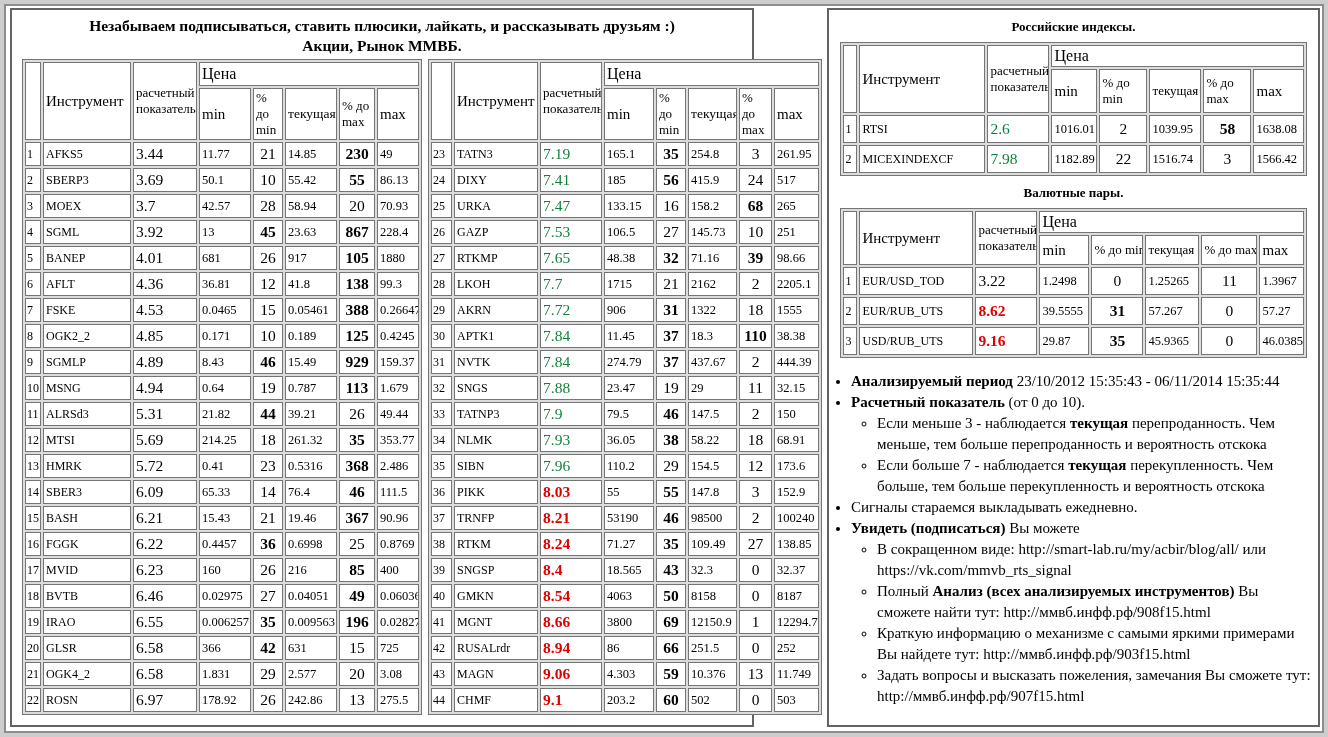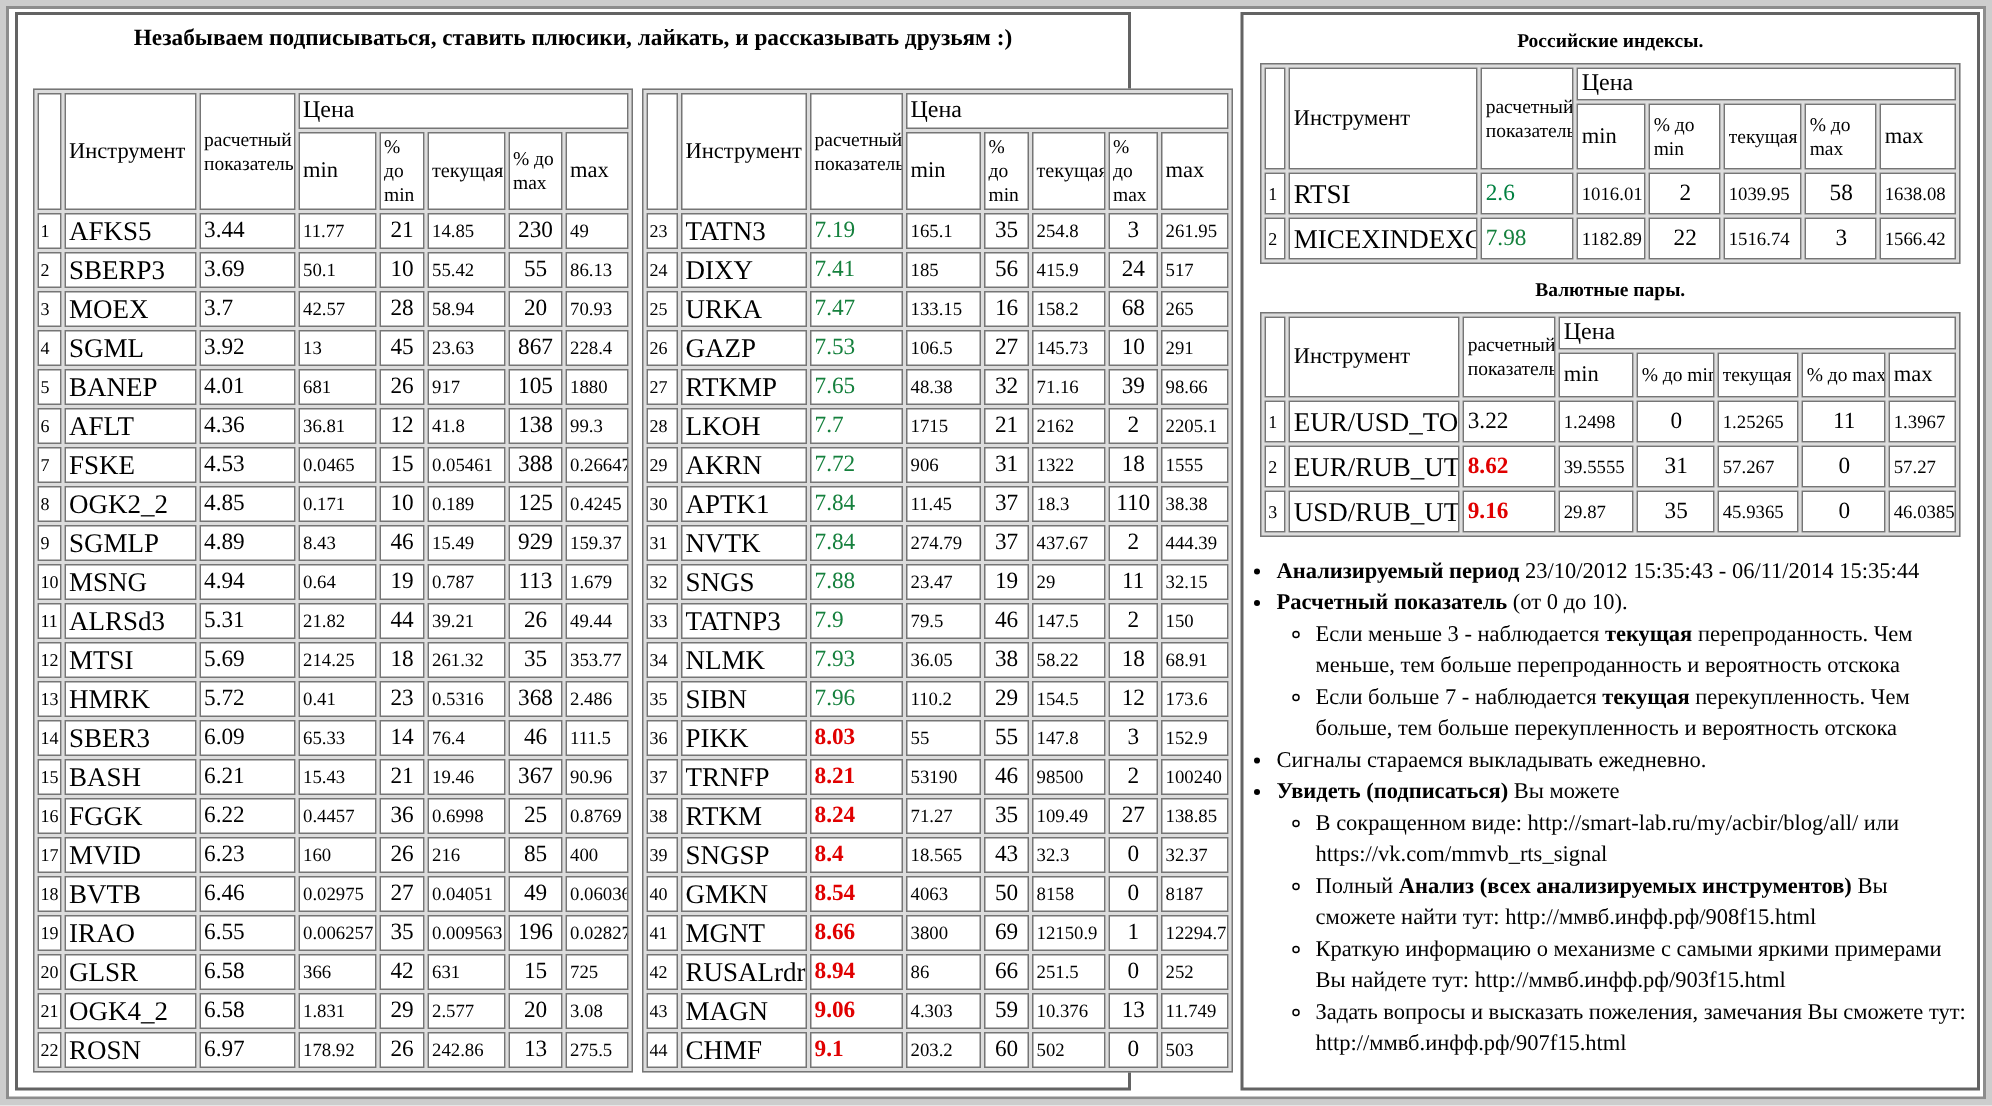--- a/index.html
+++ b/index.html
@@ -40,25 +40,25 @@
   }
   .grid th{font-weight:normal;text-align:left;overflow:hidden;}
   .grid td{white-space:nowrap;overflow:hidden;}
 
   .h-price{font-size:16px;text-align:center;}
   .h-main{font-size:15px;}
   .h-mid{font-size:13.5px;}
   .h-small{font-size:13px;line-height:1.25;}
 
   td.c-num{font-size:12px;text-align:left;padding:0 1px;}
-  td.c-name{font-size:18px;}
+  td.c-name{font-size:12px;}
   td.c-ind{font-size:15.5px;}
   td.c-sm{font-size:12.5px;}
   td.c-pct{font-size:15.5px;text-align:center;}
-  .b{font-weight:normal;}
+  .b{font-weight:bold;}
   .ind-low{color:#008040;}
   .ind-high{color:#15803d;}
   .ind-vhigh{color:#e00000;font-weight:bold;}
 
   
   #tbl-a{position:absolute;left:10px;top:49px;width:398px;}
   #tbl-b{position:absolute;left:416px;top:49px;width:392px;}
   #tbl-a td,#tbl-b td{height:24px;}
   #tbl-a .h-row2 th,#tbl-b .h-row2 th{height:52px;}
   #tbl-a .h-row1 th,#tbl-b .h-row1 th{height:24px;}
@@ -78,20 +78,21 @@
     font-size:15px;line-height:21px;list-style:disc;
   }
   .notes ul{list-style:circle;padding-left:26px;margin:0;}
   .notes li{margin:0;}
 </style>
 </head>
 <body>
 
 <div class="panel" id="left-panel">
   <div class="main-title">Незабываем подписываться, ставить плюсики, лайкать, и рассказывать друзьям :)</div>
+  <div class="main-title" style="margin-top:0;">Акции, Рынок ММВБ.</div>
 
   <table class="grid" id="tbl-a">
     <colgroup>
       <col style="width:16px">
         <col style="width:88px">
         <col style="width:64px">
         <col style="width:52px">
       <col style="width:30px">
         <col style="width:52px">
         <col style="width:36px">
@@ -394,21 +395,21 @@
           <td class="c-sm">265</td>
         </tr>
         <tr>
           <td class="c-num">26</td>
           <td class="c-name">GAZP</td>
           <td class="c-ind ind-high">7.53</td>
           <td class="c-sm">106.5</td>
           <td class="c-pct">27</td>
           <td class="c-sm">145.73</td>
           <td class="c-pct">10</td>
-          <td class="c-sm">291</td>
+          <td class="c-sm">251</td>
         </tr>
         <tr>
           <td class="c-num">27</td>
           <td class="c-name">RTKMP</td>
           <td class="c-ind ind-high">7.65</td>
           <td class="c-sm">48.38</td>
           <td class="c-pct b">32</td>
           <td class="c-sm">71.16</td>
           <td class="c-pct b">39</td>
           <td class="c-sm">98.66</td>

